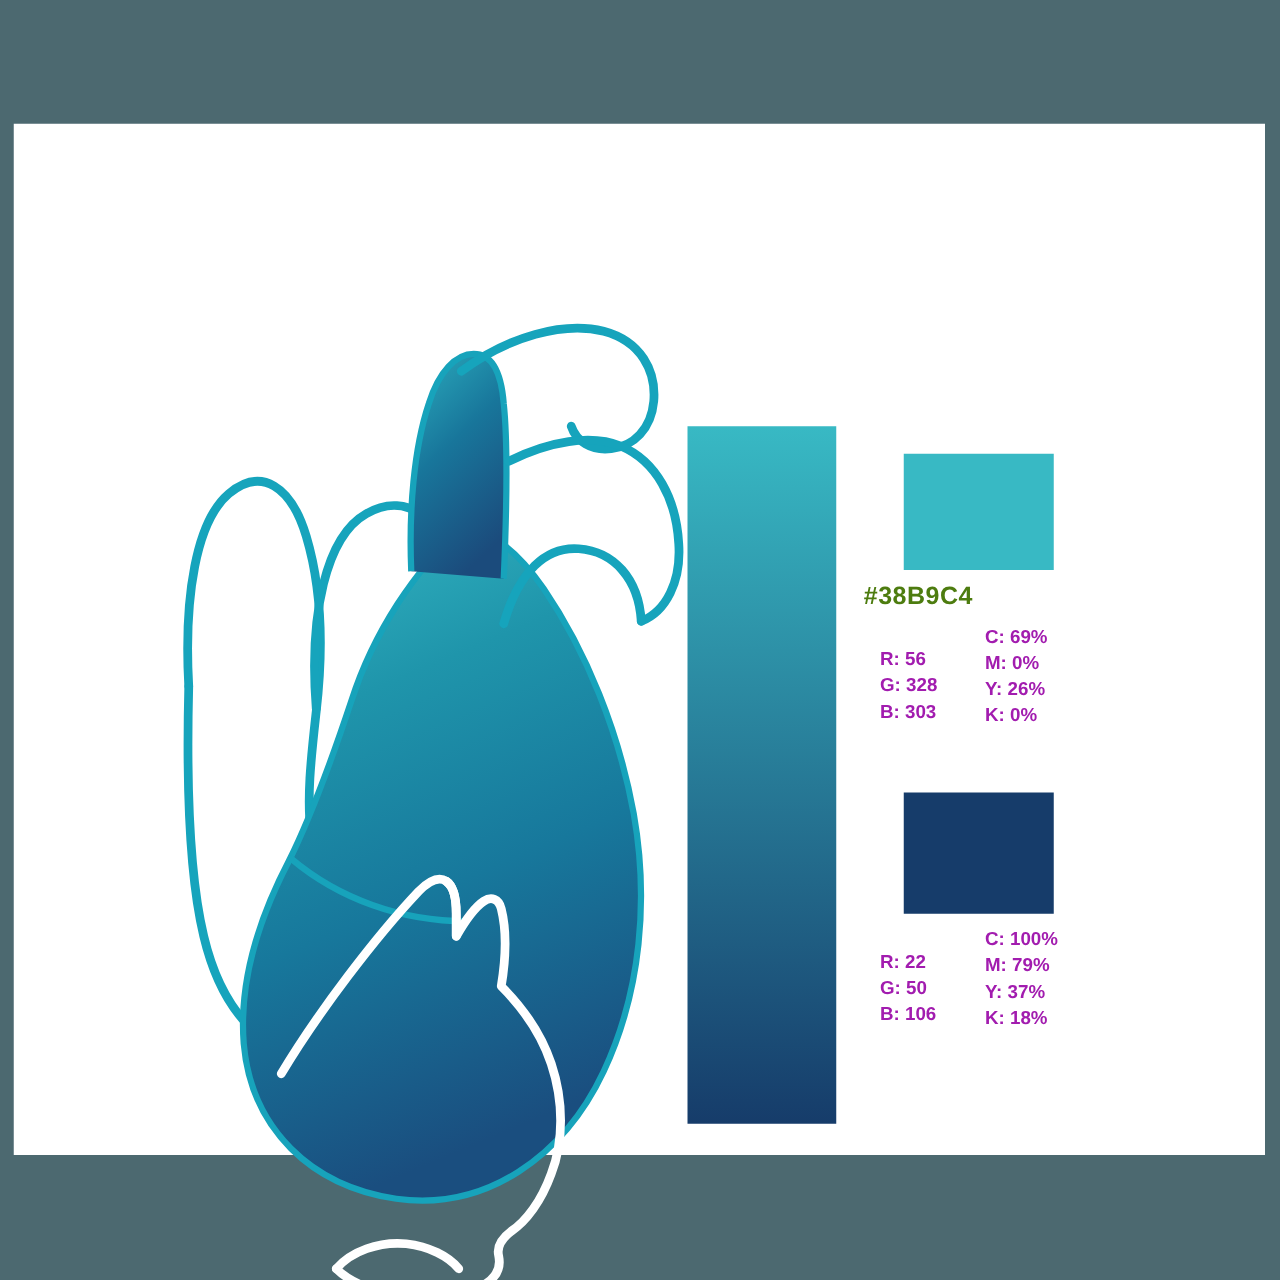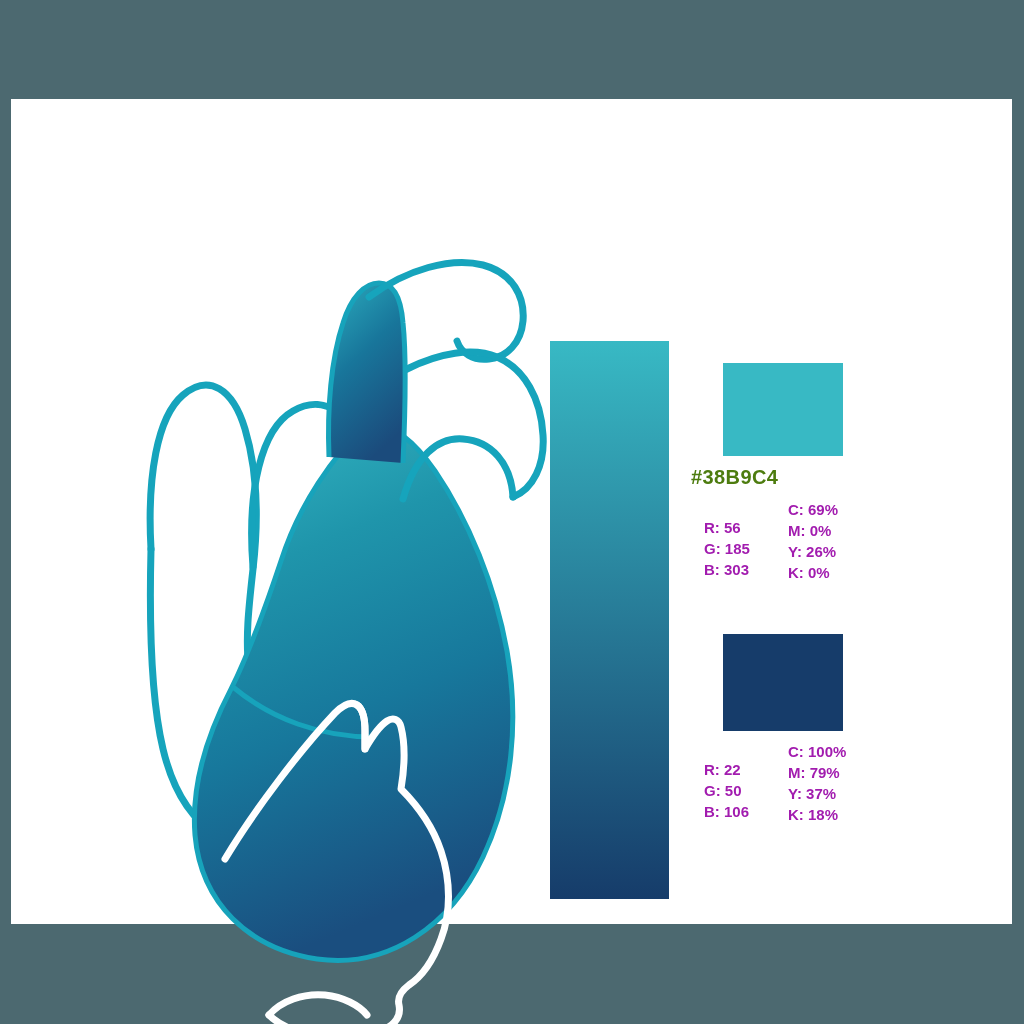--- a/index.html
+++ b/index.html
@@ -191,21 +191,21 @@
     </div>
 
     <div id="gradient-bar" style="background: linear-gradient(rgb(56, 185, 196) 0%, rgb(22, 60, 106) 100%);"></div>
 
     <div class="swatch-block" id="swatch-block-primary">
       <div class="swatch-chip" style="background: rgb(56, 185, 196);"></div>
       <div class="swatch-hex">#38B9C4</div>
       <div class="value-columns">
         <div class="value-col rgb">
           <div>R: 56</div>
-          <div>G: 185</div>
+          <div>G: 328</div>
           <div>B: 303</div>
         </div>
         <div class="value-col cmyk">
           <div>C: 69%</div>
           <div>M: 0%</div>
           <div>Y: 26%</div>
           <div>K: 0%</div>
         </div>
       </div>
     </div>

